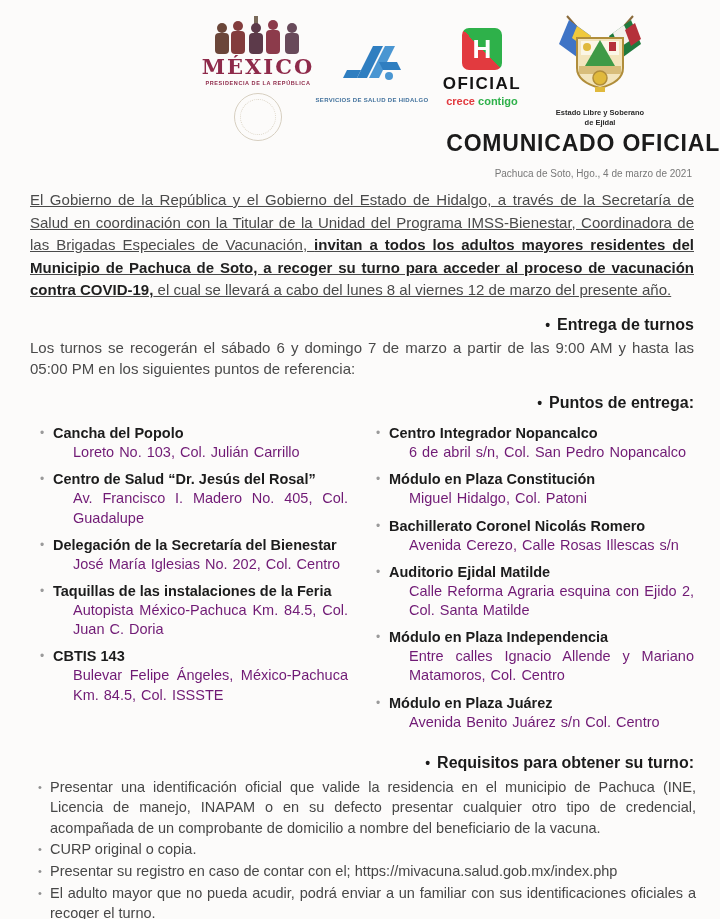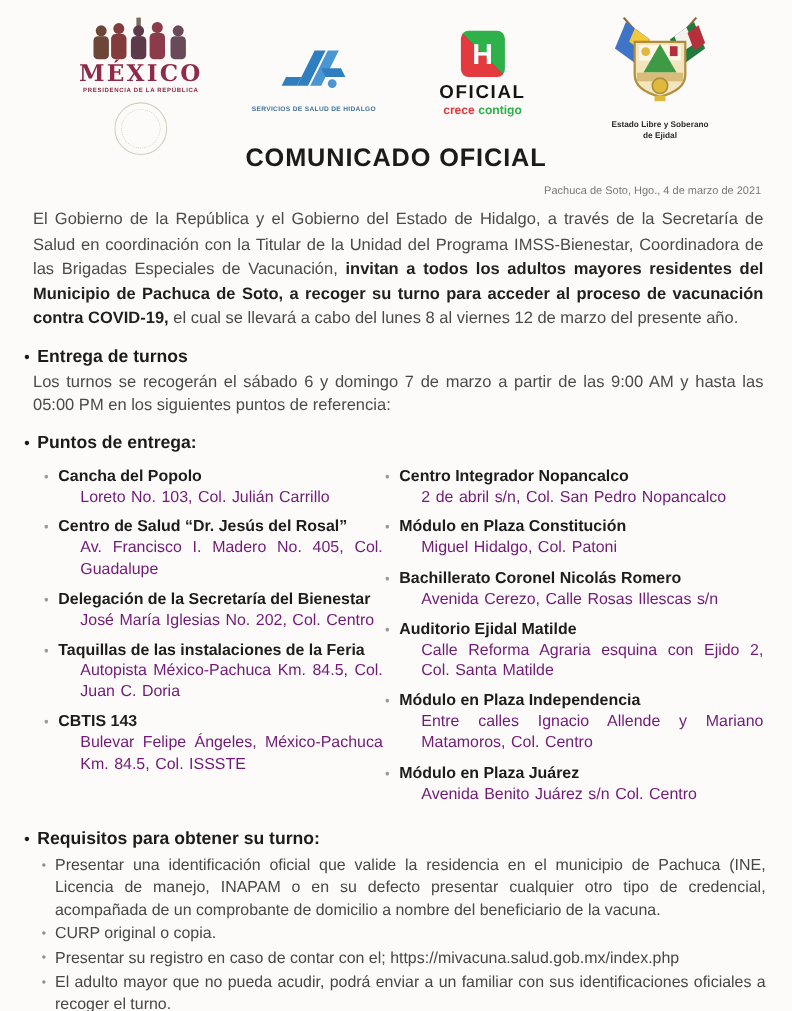--- a/index.html
+++ b/index.html
@@ -7,20 +7,21 @@
     width:720px;height:919px;
     background:#f3f2f1;
     font-family:"Liberation Sans", sans-serif;
     -webkit-font-smoothing:antialiased;
   }
   .page{
     position:relative;width:720px;height:919px;
     background:#fcfbfa;overflow:hidden;
     display:flex;flex-direction:column;
     color:#3f3f3f;
+    align-items:flex-end;
   }
   
   .header{
     display:flex;justify-content:space-between;align-items:flex-start;
     padding:12px 58px 0 68px;height:128px;box-sizing:border-box;
   }
   .logo{display:flex;flex-direction:column;align-items:center;}
   
   .mx{width:120px;margin-top:2px;}
   .mx-name{
@@ -66,36 +67,36 @@
     text-align:center;font-size:23px;font-weight:bold;color:#1b1b1b;
     letter-spacing:.8px;margin-top:2px;
   }
   .dateline{
     text-align:right;padding-right:28px;margin-top:11px;
     font-size:10px;color:#787878;
   }
   
   .intro{
     margin:10px 26px 0 30px;font-size:15px;line-height:1.5;
-    text-align:justify;color:#4a4a4a;
+    text-align:justify;color:#4a4a4a;text-decoration:underline;
   }
   .intro b{color:#1f1f1f;}
   
   .sec-h{
     margin:14px 26px 0 22px;font-size:16px;font-weight:bold;color:#1b1b1b;
   }
   .sec-h::before{content:"•";margin-right:7px;font-size:14px;}
   .sec-body{
     margin:3px 26px 0 30px;font-size:15px;line-height:1.45;
     text-align:justify;color:#4a4a4a;
   }
   
   .cols{
     display:grid;grid-template-columns:308px 1fr;
-    margin:12px 26px 0 40px;column-gap:2px;
+    margin:12px 26px 0 40px;column-gap:28px;
   }
   .loc{position:relative;padding-left:13px;margin-bottom:8px;}
   .loc::before{
     content:"•";position:absolute;left:0;top:0;
     color:#9a9a9a;font-size:12px;line-height:19px;
   }
   .loc-name{font-size:14.5px;font-weight:bold;color:#1c1c1c;line-height:1.32;}
   .loc-addr{font-size:14.5px;color:#701a75;line-height:1.32;text-align:justify;word-spacing:1px;margin-left:20px;}
   
   .reqs{margin:5px 24px 0 38px;}
@@ -211,21 +212,21 @@
         <div class="loc-addr">Autopista México-Pachuca Km. 84.5, Col. Juan C. Doria</div>
       </div>
       <div class="loc">
         <div class="loc-name">CBTIS 143</div>
         <div class="loc-addr">Bulevar Felipe Ángeles, México-Pachuca Km. 84.5, Col. ISSSTE</div>
       </div>
     </div>
     <div>
       <div class="loc">
         <div class="loc-name">Centro Integrador Nopancalco</div>
-        <div class="loc-addr">2 de abril s/n, Col. San Pedro Nopancalco</div>
+        <div class="loc-addr">6 de abril s/n, Col. San Pedro Nopancalco</div>
       </div>
       <div class="loc">
         <div class="loc-name">Módulo en Plaza Constitución</div>
         <div class="loc-addr">Miguel Hidalgo, Col. Patoni</div>
       </div>
       <div class="loc">
         <div class="loc-name">Bachillerato Coronel Nicolás Romero</div>
         <div class="loc-addr">Avenida Cerezo, Calle Rosas Illescas s/n</div>
       </div>
       <div class="loc">

